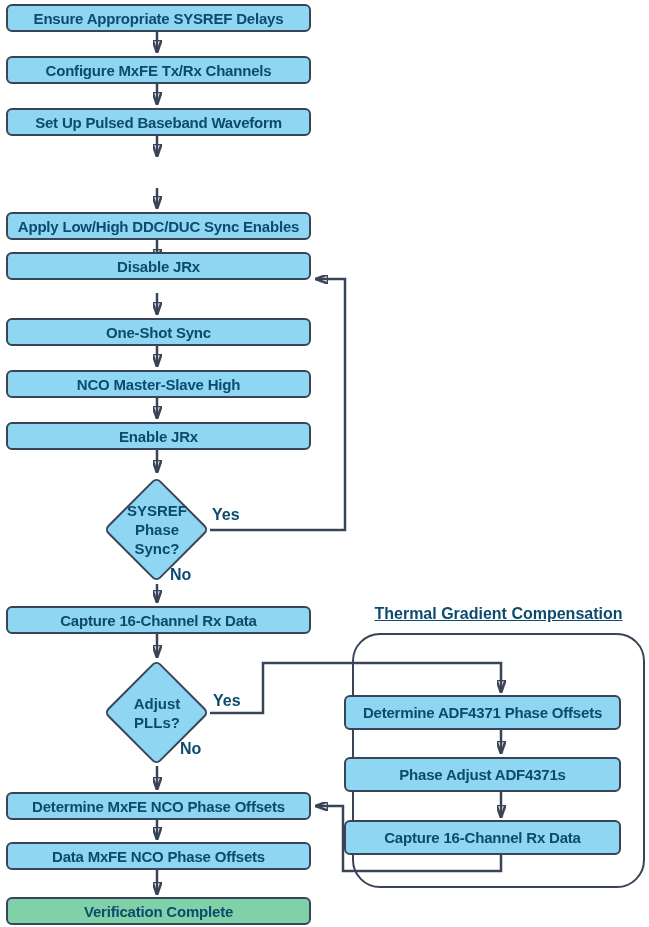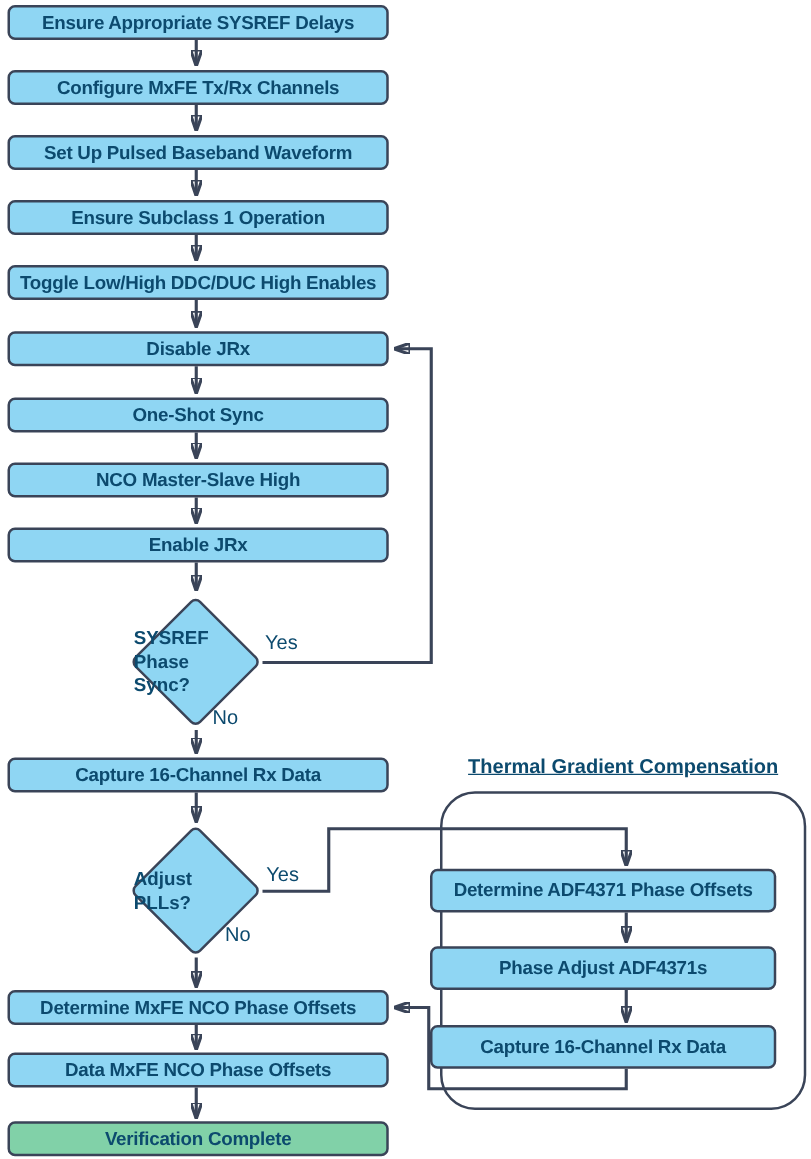--- a/index.html
+++ b/index.html
@@ -36,27 +36,27 @@
     box-sizing:border-box;
     background:#8FD6F3;
     border:2.5px solid #3A4458;
     border-radius:6px;
     transform:rotate(45deg);
     z-index:1;
   }
   .diamond-label{
     position:absolute;
     width:100px;left:107px;
-    text-align:left;
+    text-align:center;
     font-weight:bold;font-size:15px;line-height:19px;
     z-index:2;
   }
   .edge-label{
     position:absolute;
-    font-weight:normal;font-size:16px;
+    font-weight:bold;font-size:16px;
     z-index:3;
     text-align:center;
   }
   .group-frame{
     position:absolute;
     left:352px;top:633px;width:293px;height:255px;
     box-sizing:border-box;
     border:2.5px solid #3A4458;
     border-radius:28px;
     background:transparent;
@@ -88,27 +88,24 @@
 
   <div class="box" style="top:4px">
       <span>Ensure Appropriate SYSREF Delays</span>
     </div>
   <div class="box" style="top:56px">
       <span>Configure MxFE Tx/Rx Channels</span>
     </div>
   <div class="box" style="top:108px">
       <span>Set Up Pulsed Baseband Waveform</span>
     </div>
-  <div class="box" style="top:160px">
-      <span>Ensure Subclass 1 Operation</span>
+  <div class="box" style="top:212px">
+      <span>Apply Low/High DDC/DUC Sync Enables</span>
     </div>
-  <div class="box" style="top:212px">
-      <span>Toggle Low/High DDC/DUC High Enables</span>
-    </div>
-  <div class="box" style="top:265px">
+  <div class="box" style="top:252px">
       <span>Disable JRx</span>
     </div>
   <div class="box" style="top:318px">
       <span>One-Shot Sync</span>
     </div>
   <div class="box" style="top:370px">
       <span>NCO Master-Slave High</span>
     </div>
   <div class="box" style="top:422px">
       <span>Enable JRx</span>

